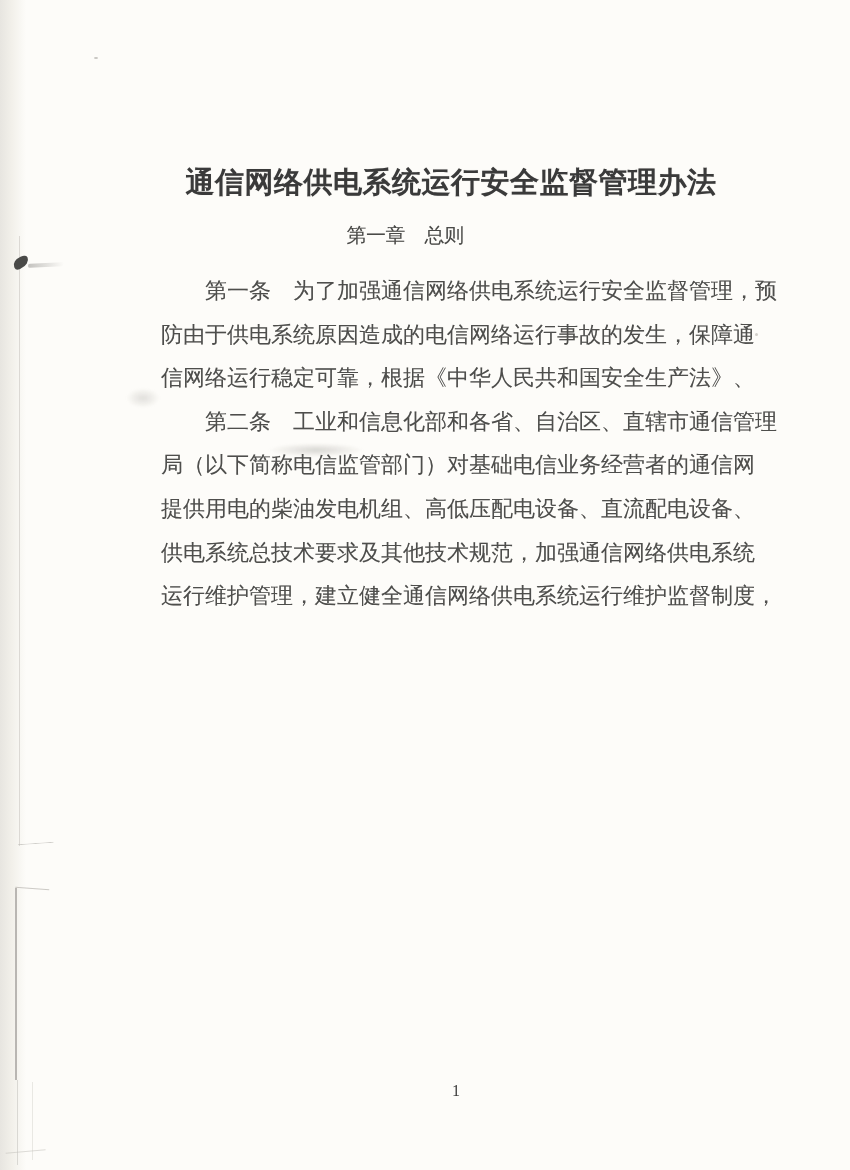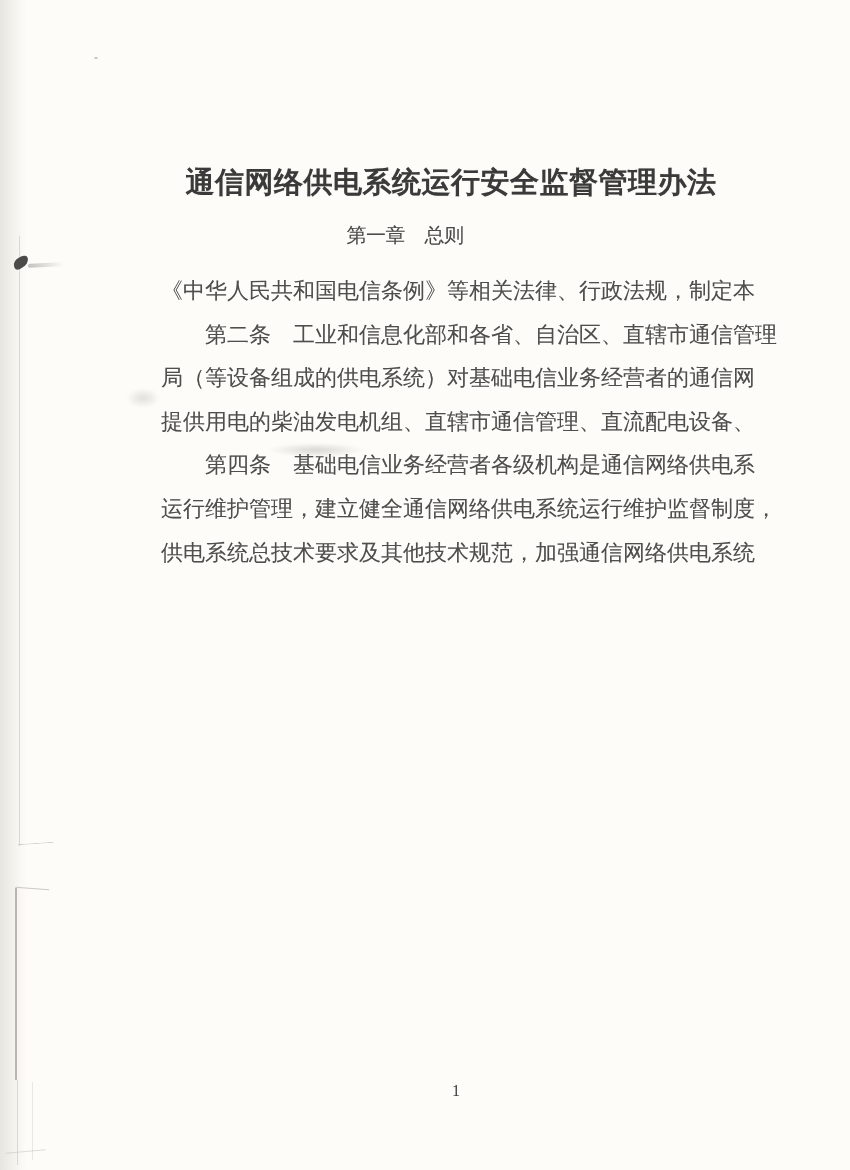--- a/index.html
+++ b/index.html
@@ -200,23 +200,24 @@
   <div class="smudge1"></div>
   <div class="smudge2"></div>
   <div class="speck1"></div>
   <div class="speck2"></div>
   <div class="speck3"></div>
 
   <h1 class="doc-title">通信网络供电系统运行安全监督管理办法</h1>
   <div class="chapter-heading">第一章　总则</div>
 
   <div class="body-text">
-    <div class="line">《中华人民共和国电信条例》等相关法律、行政法规，制定本</div>
+    <div class="line indent">第一条　为了加强通信网络供电系统运行安全监督管理，预</div>
+    <div class="line">防由于供电系统原因造成的电信网络运行事故的发生，保障通</div>
+    <div class="line">信网络运行稳定可靠，根据《中华人民共和国安全生产法》、</div>
     <div class="line indent">第二条　工业和信息化部和各省、自治区、直辖市通信管理</div>
-    <div class="line">局（等设备组成的供电系统）对基础电信业务经营者的通信网</div>
-    <div class="line">提供用电的柴油发电机组、直辖市通信管理、直流配电设备、</div>
-    <div class="line indent">第四条　基础电信业务经营者各级机构是通信网络供电系</div>
+    <div class="line">局（以下简称电信监管部门）对基础电信业务经营者的通信网</div>
+    <div class="line">提供用电的柴油发电机组、高低压配电设备、直流配电设备、</div>
+    <div class="line">供电系统总技术要求及其他技术规范，加强通信网络供电系统</div>
     <div class="line">运行维护管理，建立健全通信网络供电系统运行维护监督制度，</div>
-    <div class="line">供电系统总技术要求及其他技术规范，加强通信网络供电系统</div>
   </div>
 
   <div class="page-number">1</div>
 </div>
 
 </body></html>

